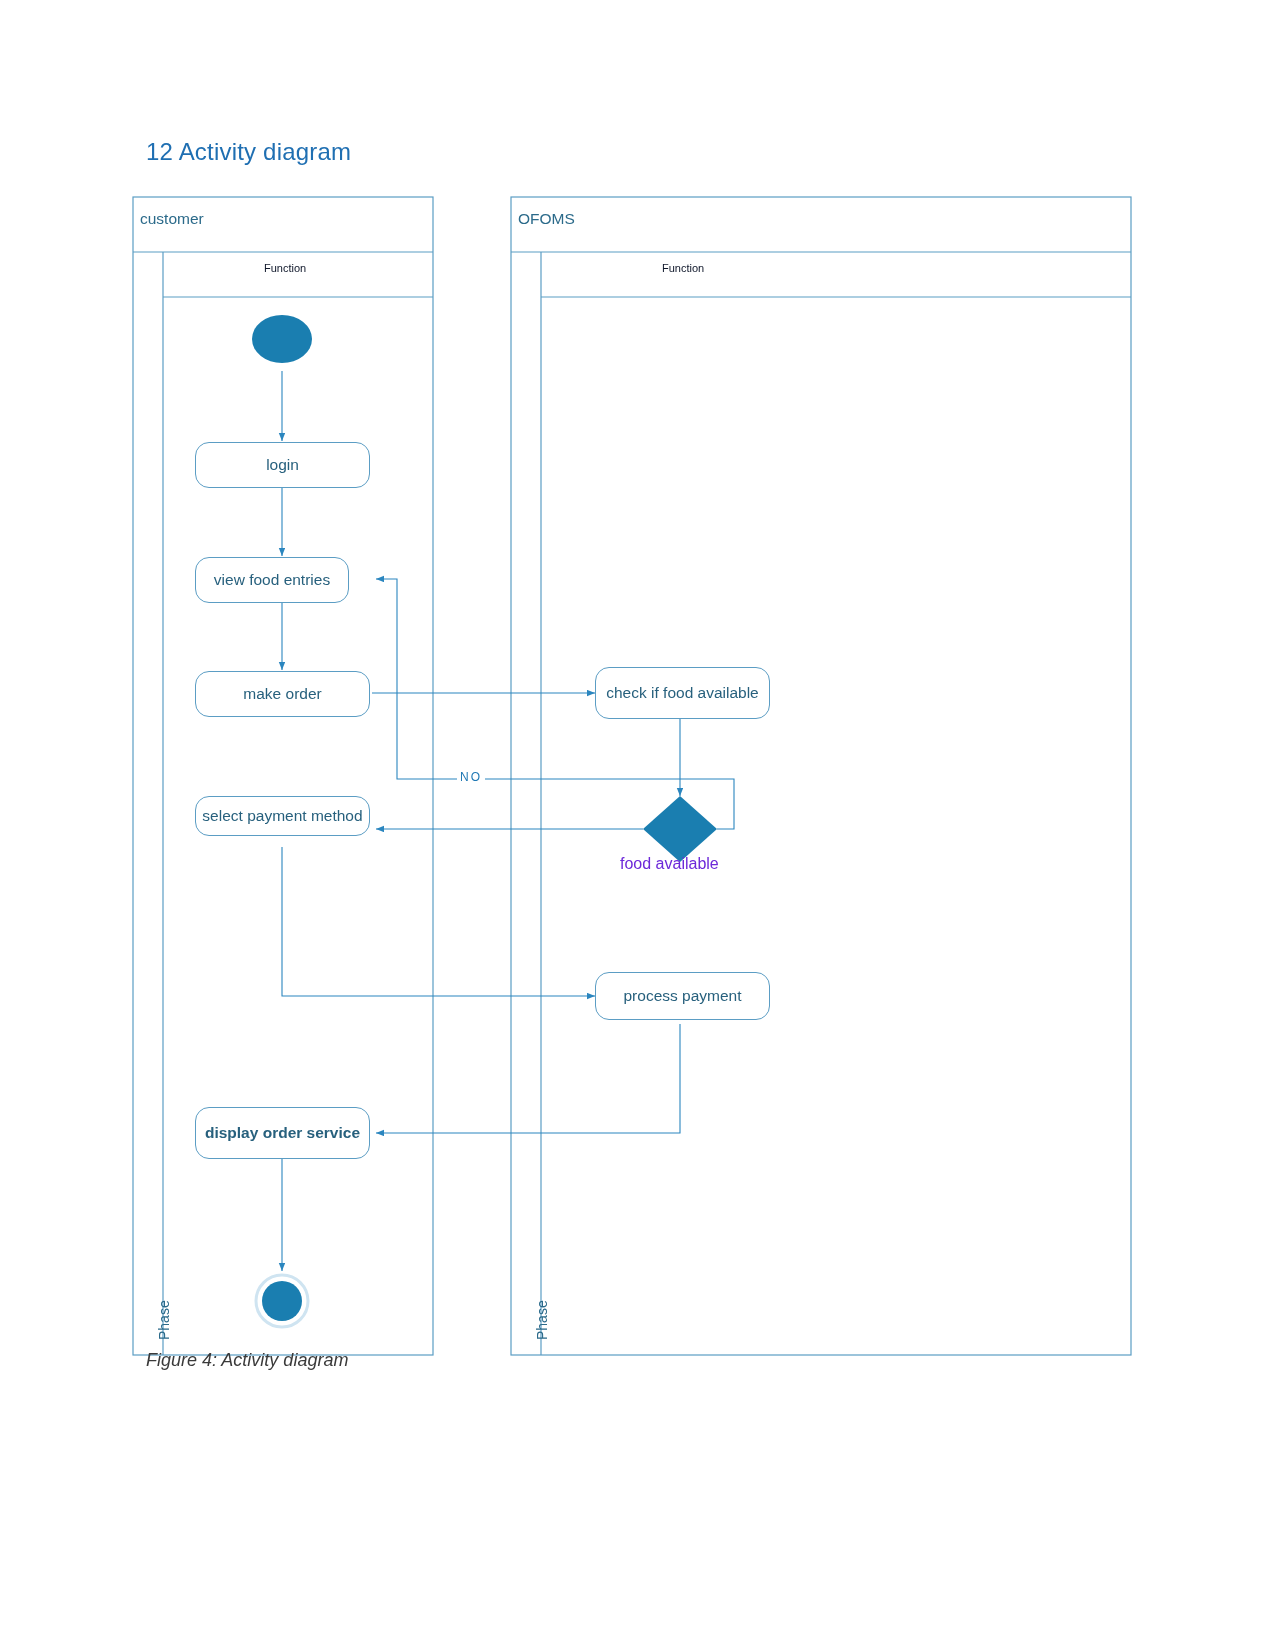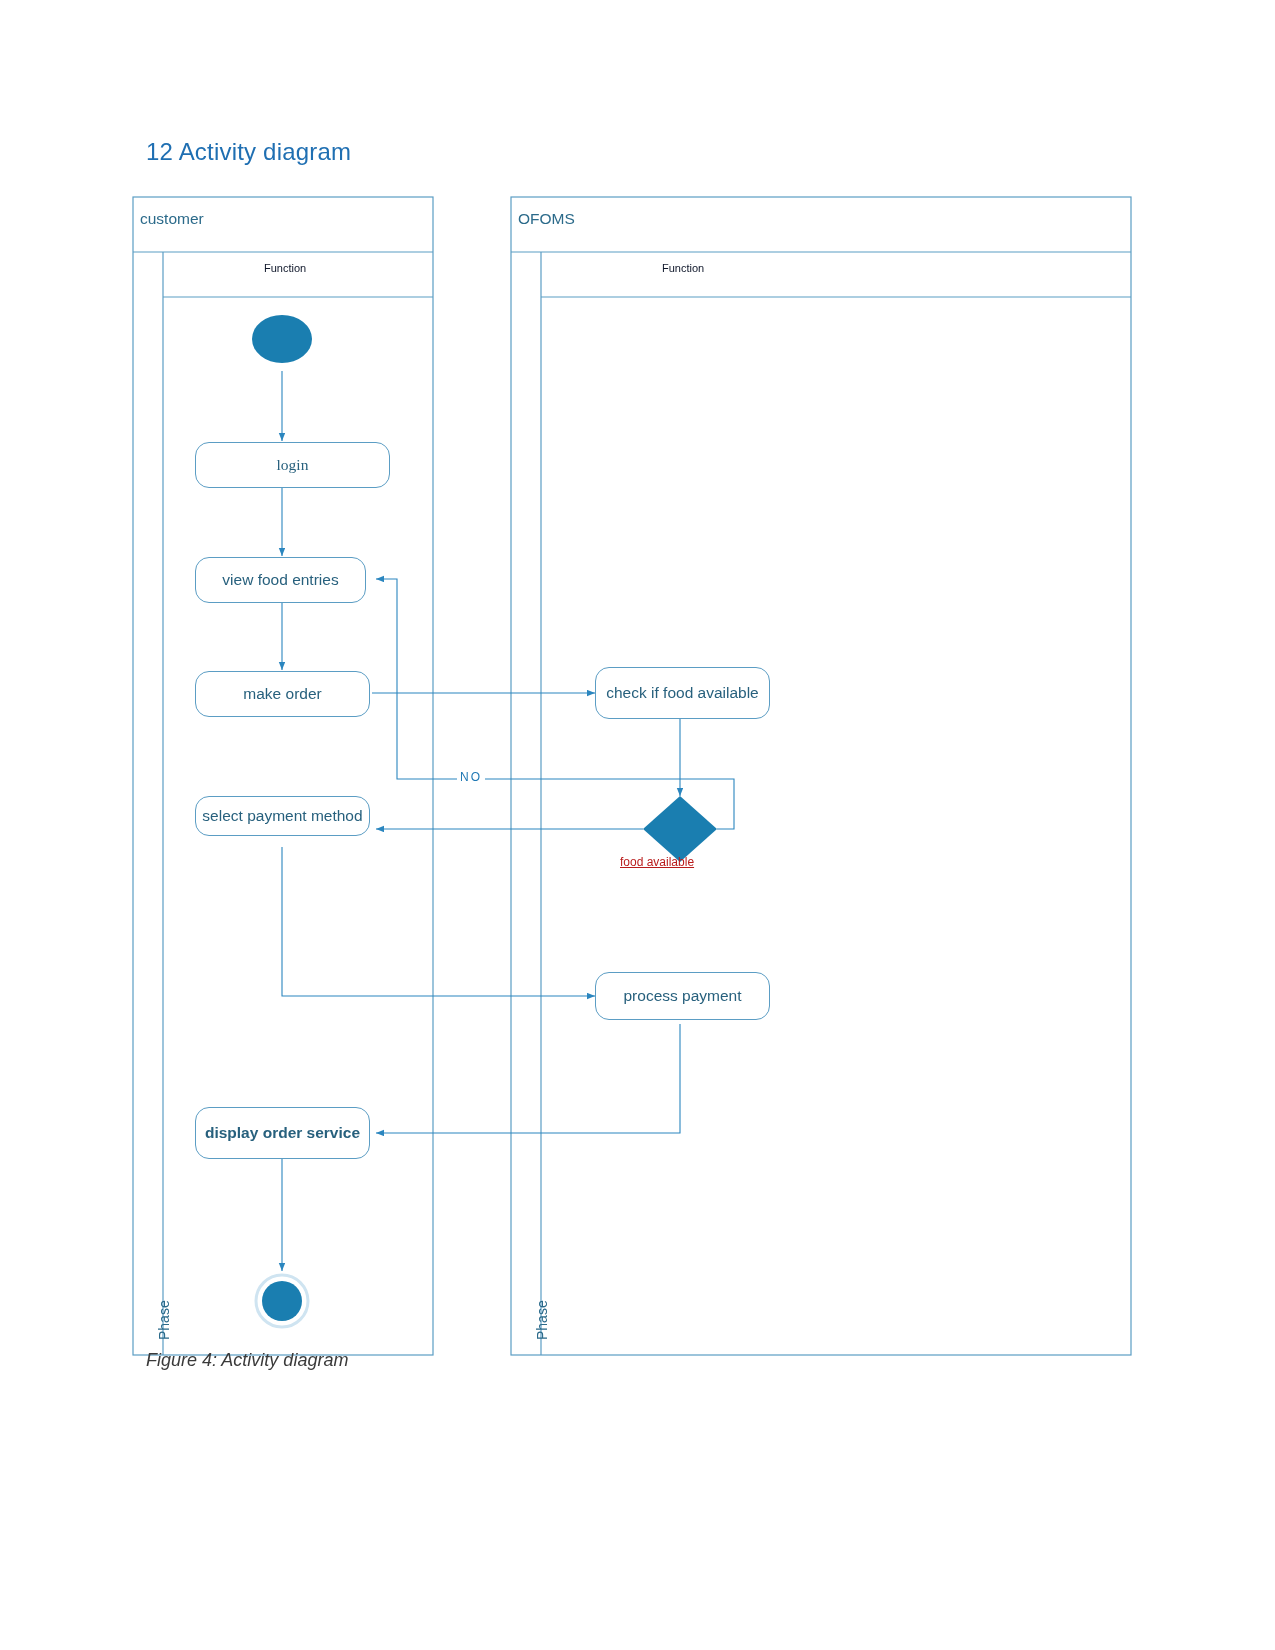--- a/index.html
+++ b/index.html
@@ -51,23 +51,22 @@
     text-align:center;
     padding:2px 6px;
   }
 
   .edge-label{
     position:absolute;font-size:12px;color:#1f78b4;
     letter-spacing:2px;white-space:nowrap;background:#fff;
     padding:0 3px;
   }
   .guard-label{
-    position:absolute;font-size:12px;color:#b91c1c;
+    position:absolute;font-size:16px;color:#6d28d9;
     white-space:nowrap;
-    text-decoration:underline;
   }
 
   .caption{
     position:absolute;left:146px;top:1350px;
     font-size:18px;color:#3a3a3a;font-style:italic;
     white-space:nowrap;
   }
 </style>
 </head>
 <body>
@@ -146,23 +145,23 @@
     <div class="lane-title" style="left:386px;top:14px;">OFOMS</div>
 
     <div class="fn-title" style="left:132px;top:66px;">Function</div>
 
     <div class="fn-title" style="left:530px;top:66px;">Function</div>
 
     <div class="phase-label" style="left:24px;top:1144px;">Phase</div>
 
     <div class="phase-label" style="left:402px;top:1144px;">Phase</div>
 
-    <div class="node" style="left:63px;top:246px;width:195px;height:46px;font-family:Liberation Serif, serif;">login</div>
+    <div class="node" style="left:63px;top:246px;width:175px;height:46px;">login</div>
 
-    <div class="node" style="left:63px;top:361px;width:171px;height:46px;text-align:right;">view food entries</div>
+    <div class="node" style="left:63px;top:361px;width:154px;height:46px;text-align:right;">view food entries</div>
 
     <div class="node" style="left:63px;top:475px;width:175px;height:46px;">make order</div>
 
     <div class="node" style="left:463px;top:471px;width:175px;height:52px;">check if food available</div>
 
     <div class="node" style="left:63px;top:600px;width:175px;height:40px;">select payment method</div>
 
     <div class="node" style="left:463px;top:776px;width:175px;height:48px;">process payment</div>
 
     <div class="node" style="left:63px;top:911px;width:175px;height:52px;font-weight:bold;">display order service</div>

